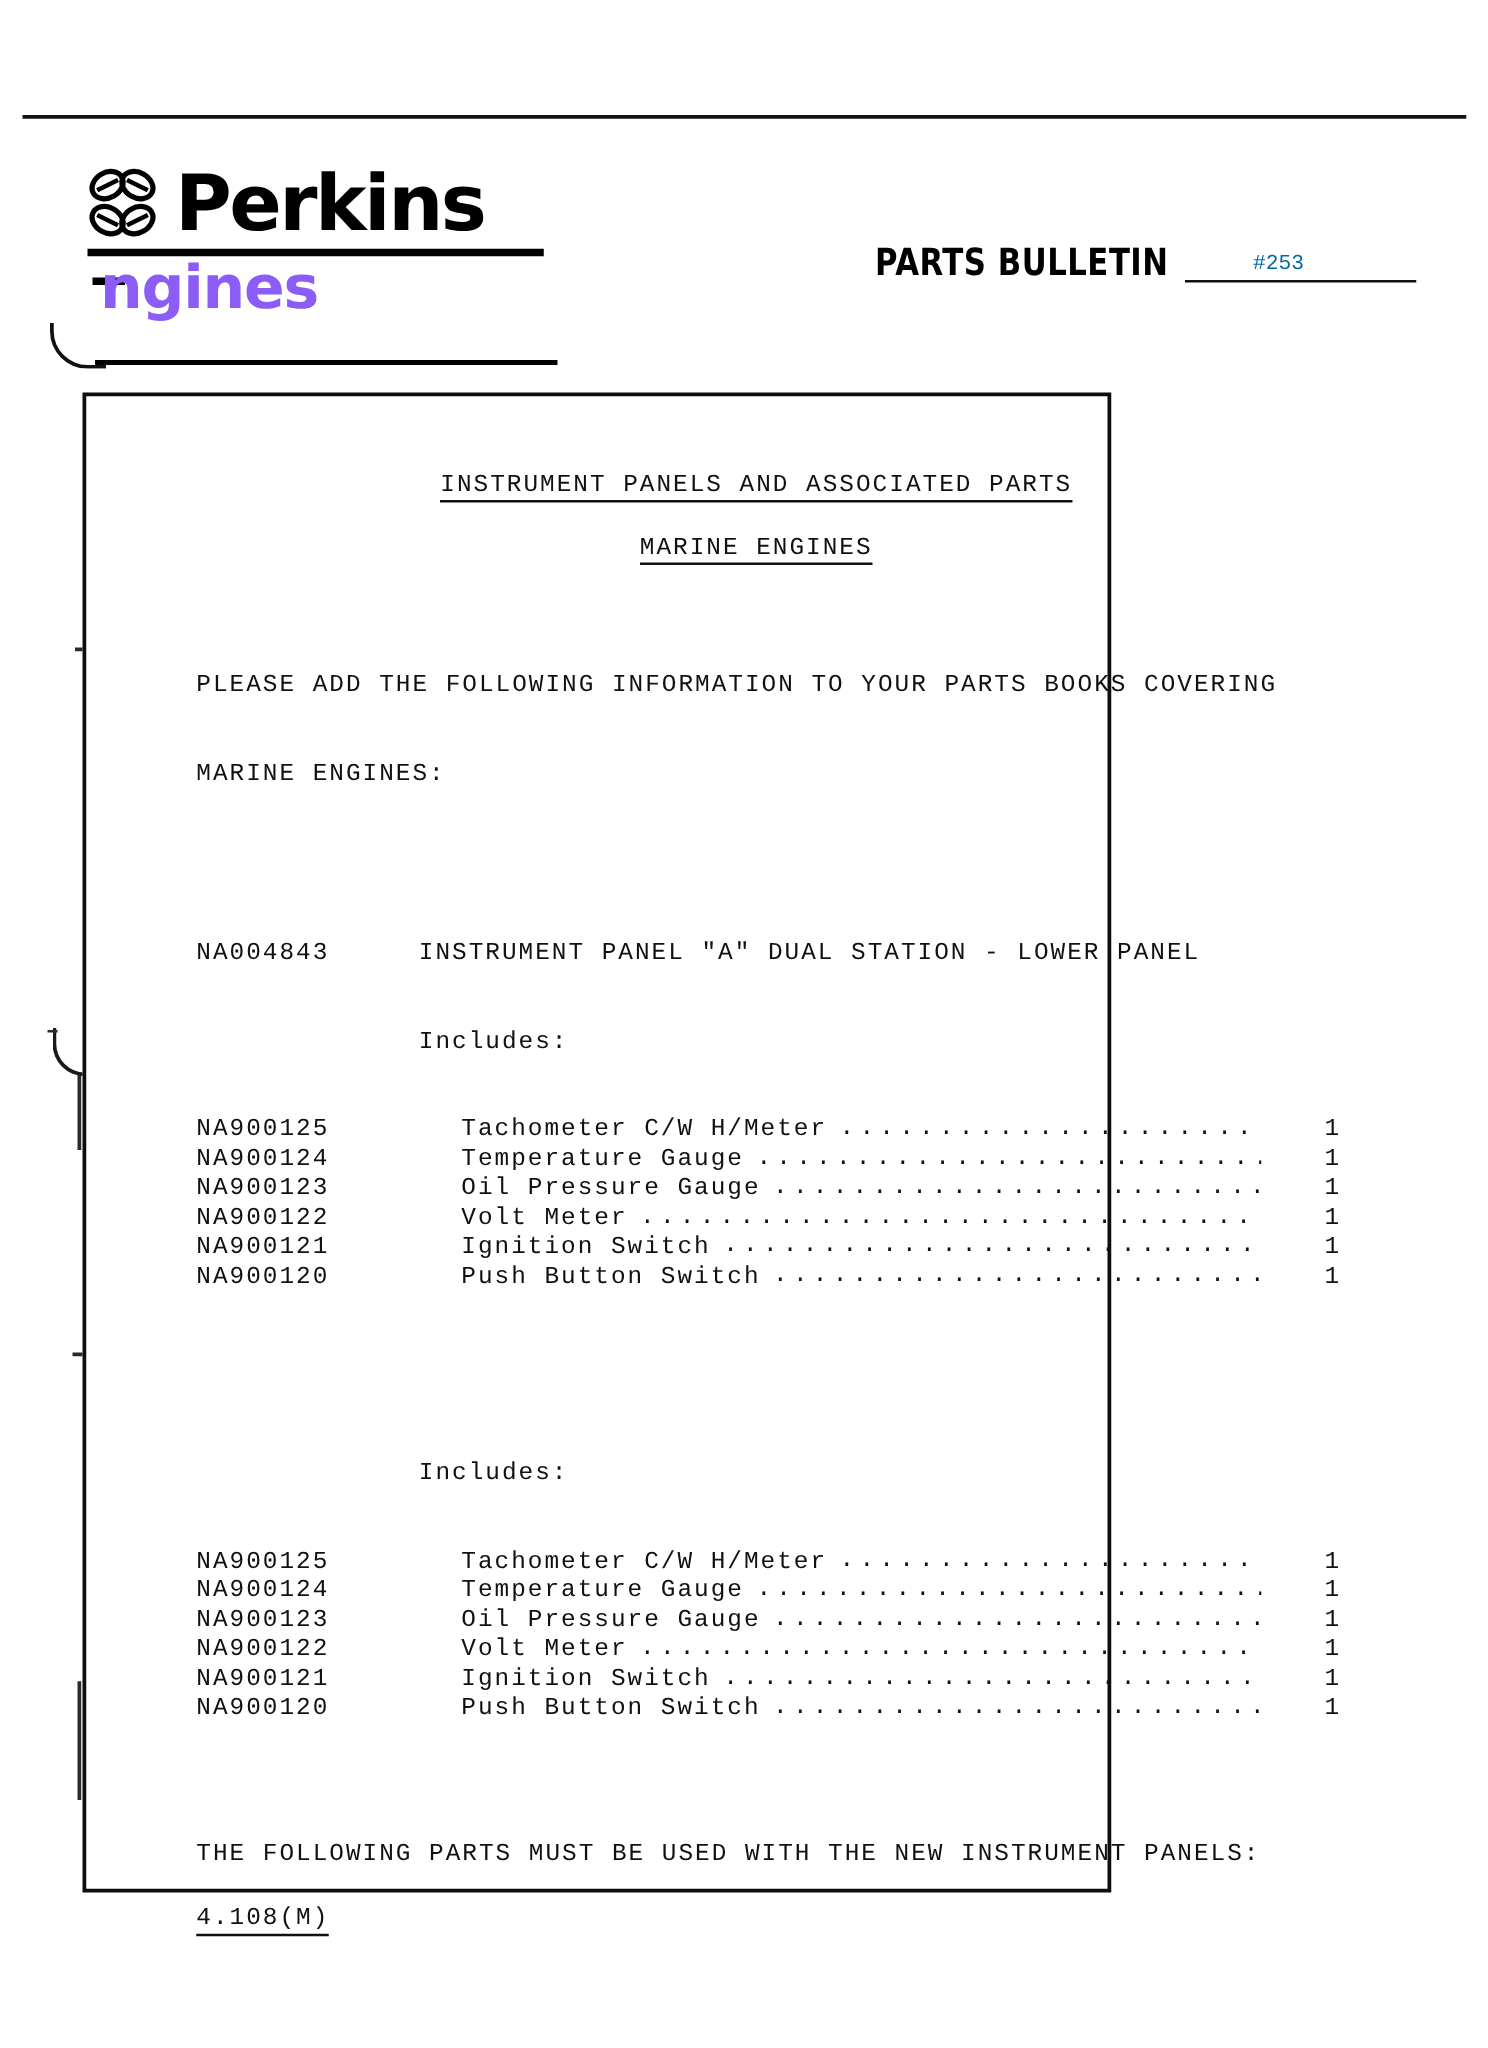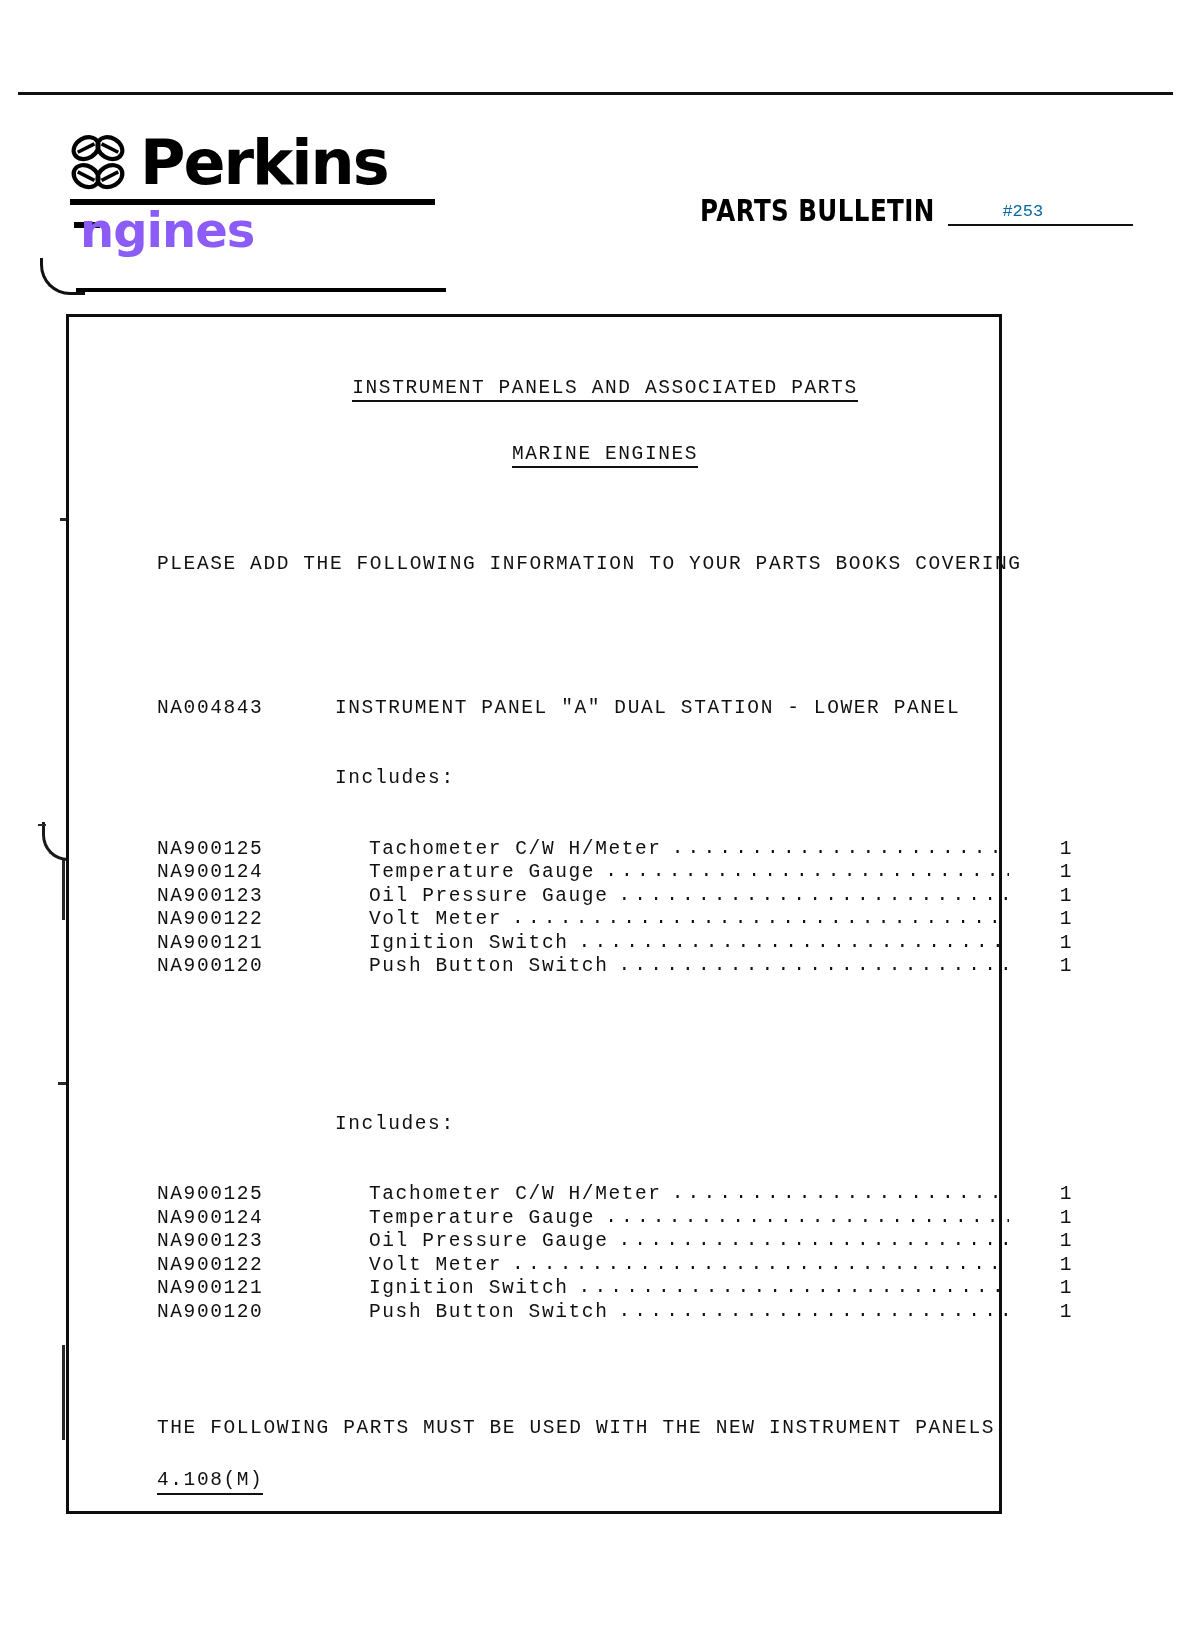--- a/index.html
+++ b/index.html
@@ -163,21 +163,21 @@
     width: 185px;
     height: 2px;
     background: #111;
   }
 
   
   .doc-box {
     position: absolute;
     left: 66px;
     top: 314px;
-    width: 936px;
+    width: 823px;
     height: 1200px;
     border: 3px solid #0d0d0d;
     background: #fff;
     box-sizing: border-box;
   }
 
   .doc-inner {
     position: absolute;
     left: 88px;
     top: 60px;
@@ -195,21 +195,21 @@
   }
   .title-center {
     text-align: center;
     margin-left: -34px;
   }
   .title-center .u {
     border-bottom: 2px solid #111;
     padding-bottom: 1px;
   }
   .doc-title-1 { margin-top: 0px; }
-  .doc-title-2 { margin-top: 42px; }
+  .doc-title-2 { margin-top: 26px; }
 
   .intro {
     margin-top: 40px;
   }
 
   .block {
     margin-top: 26px;
   }
   .row {
     display: flex;
@@ -322,20 +322,21 @@
 </div>
 
 <div class="doc-box">
   <div class="doc-inner">
 
     <div class="tw title-center doc-title-1"><span class="u">INSTRUMENT PANELS AND ASSOCIATED PARTS</span></div>
     <div class="tw title-center doc-title-2"><span class="u">MARINE ENGINES</span></div>
 
     <div class="tw intro">
       <div>PLEASE ADD THE FOLLOWING INFORMATION TO YOUR PARTS BOOKS COVERING</div>
+      <div>MARINE ENGINES:</div>
     </div>
 
     <div class="block tw">
       <div class="row row-full">
         <div class="pn">NA004843</div>
         <div class="desc">INSTRUMENT PANEL "A" DUAL STATION - LOWER PANEL</div>
       </div>
       <div class="row row-full">
         <div class="pn"></div>
         <div class="desc">Includes:</div>

